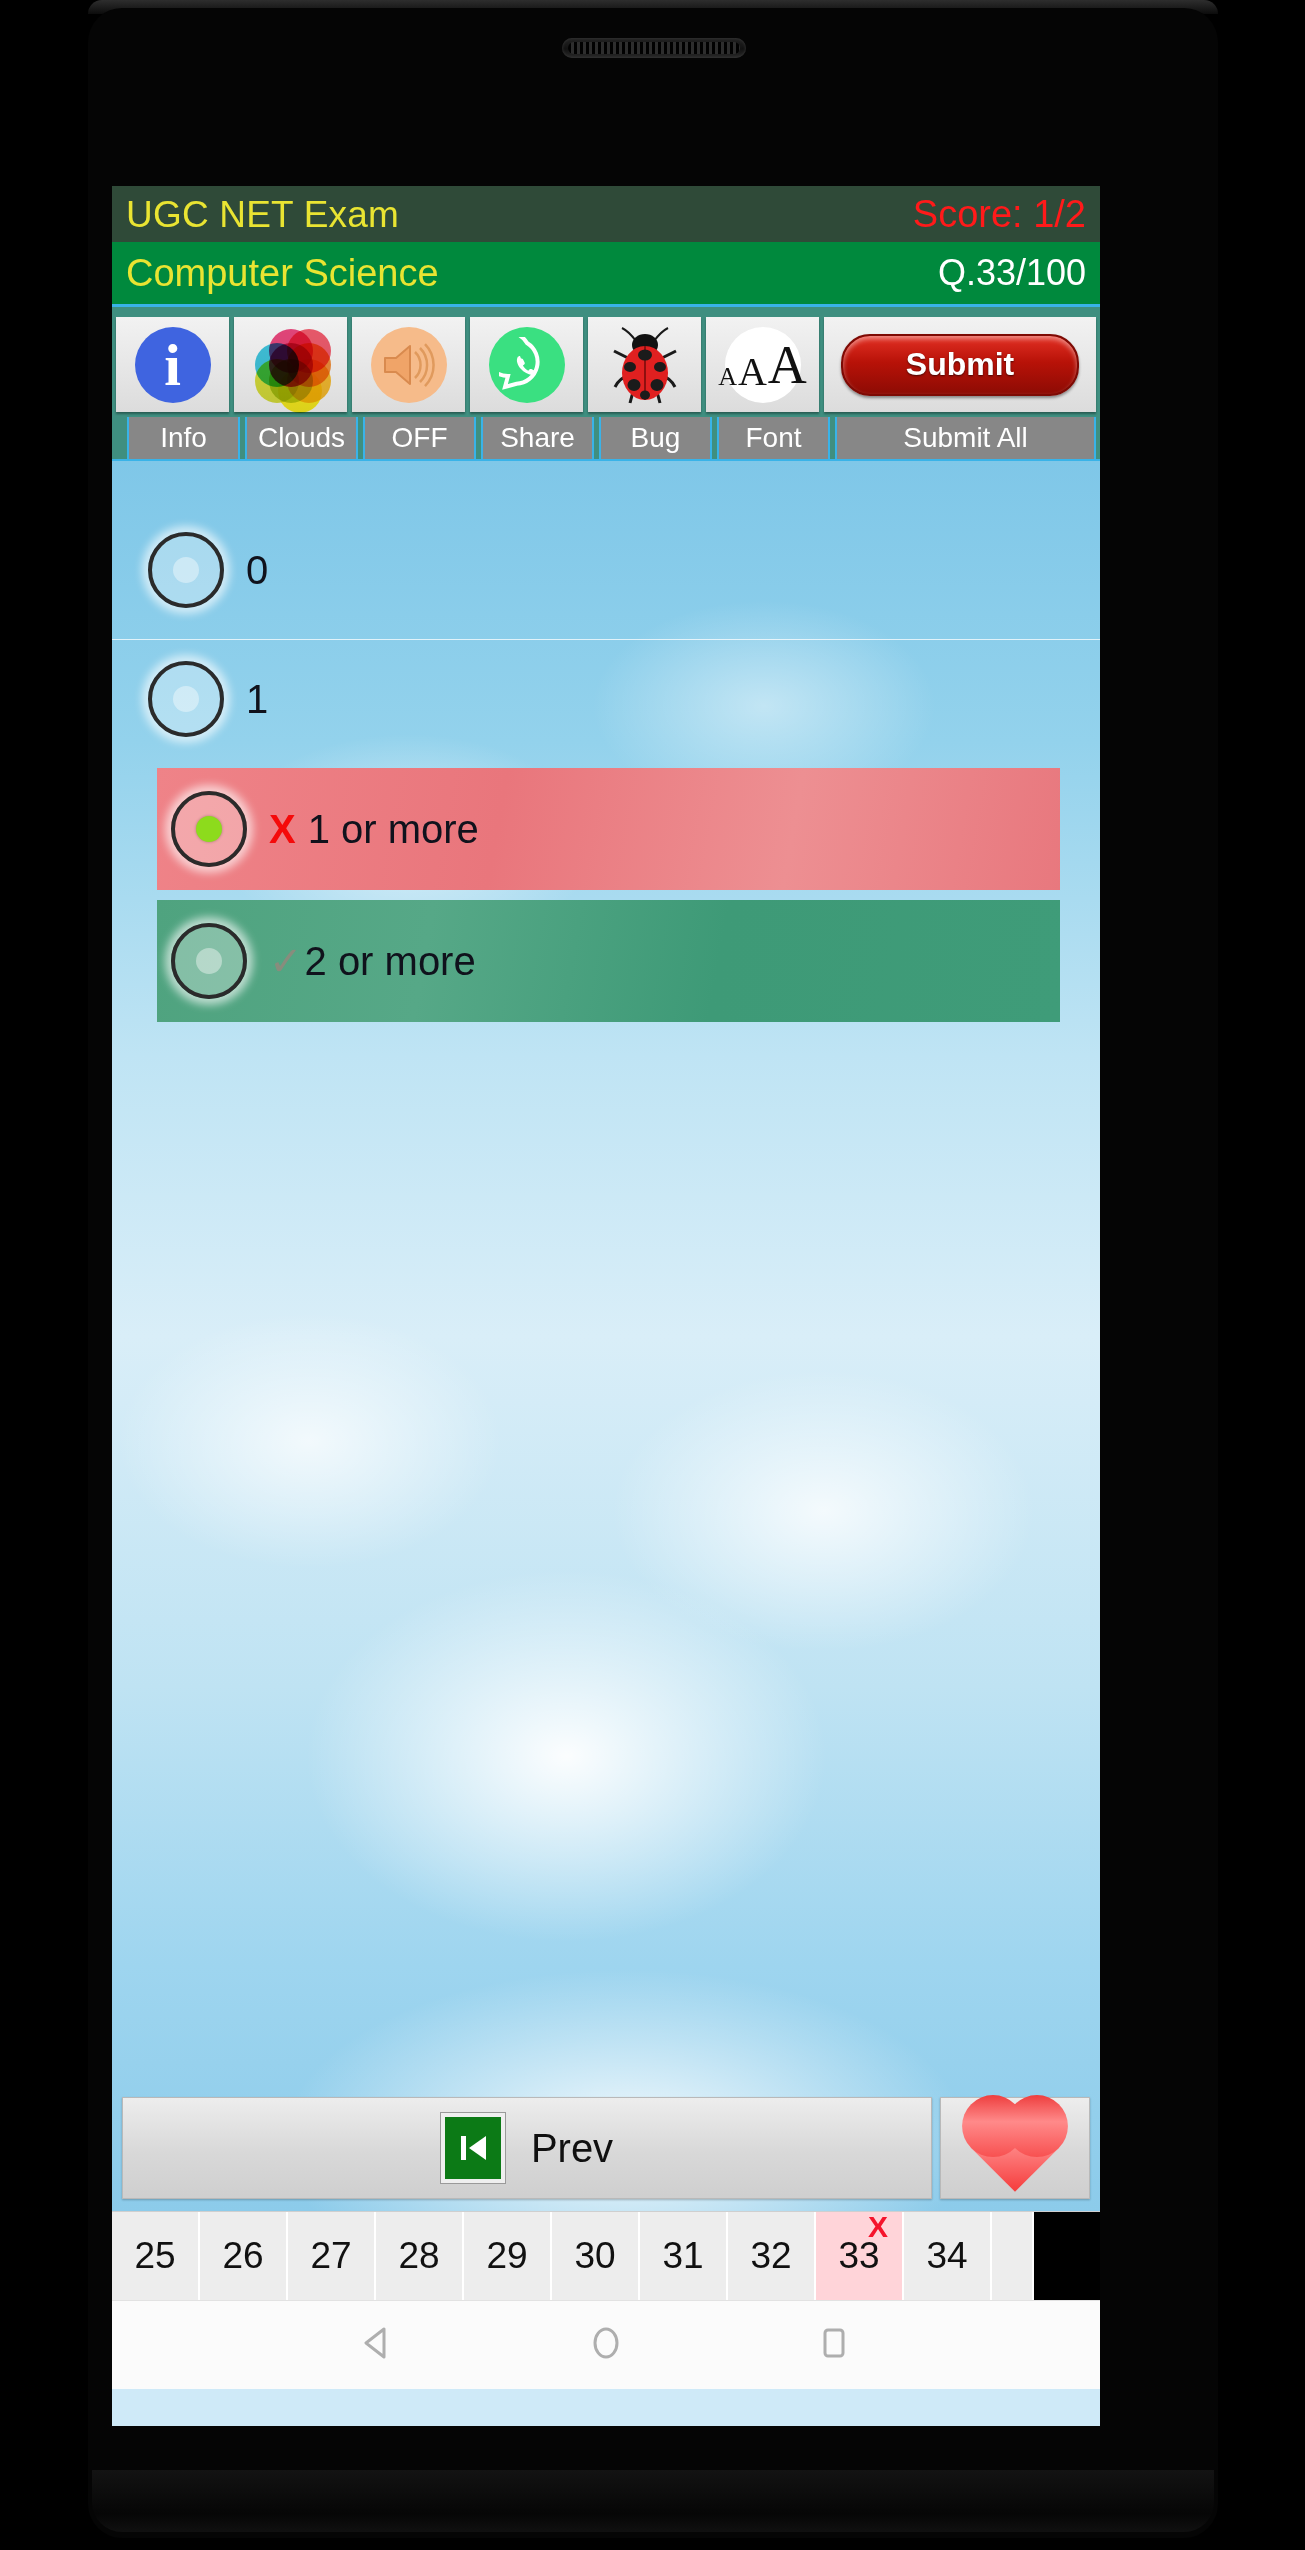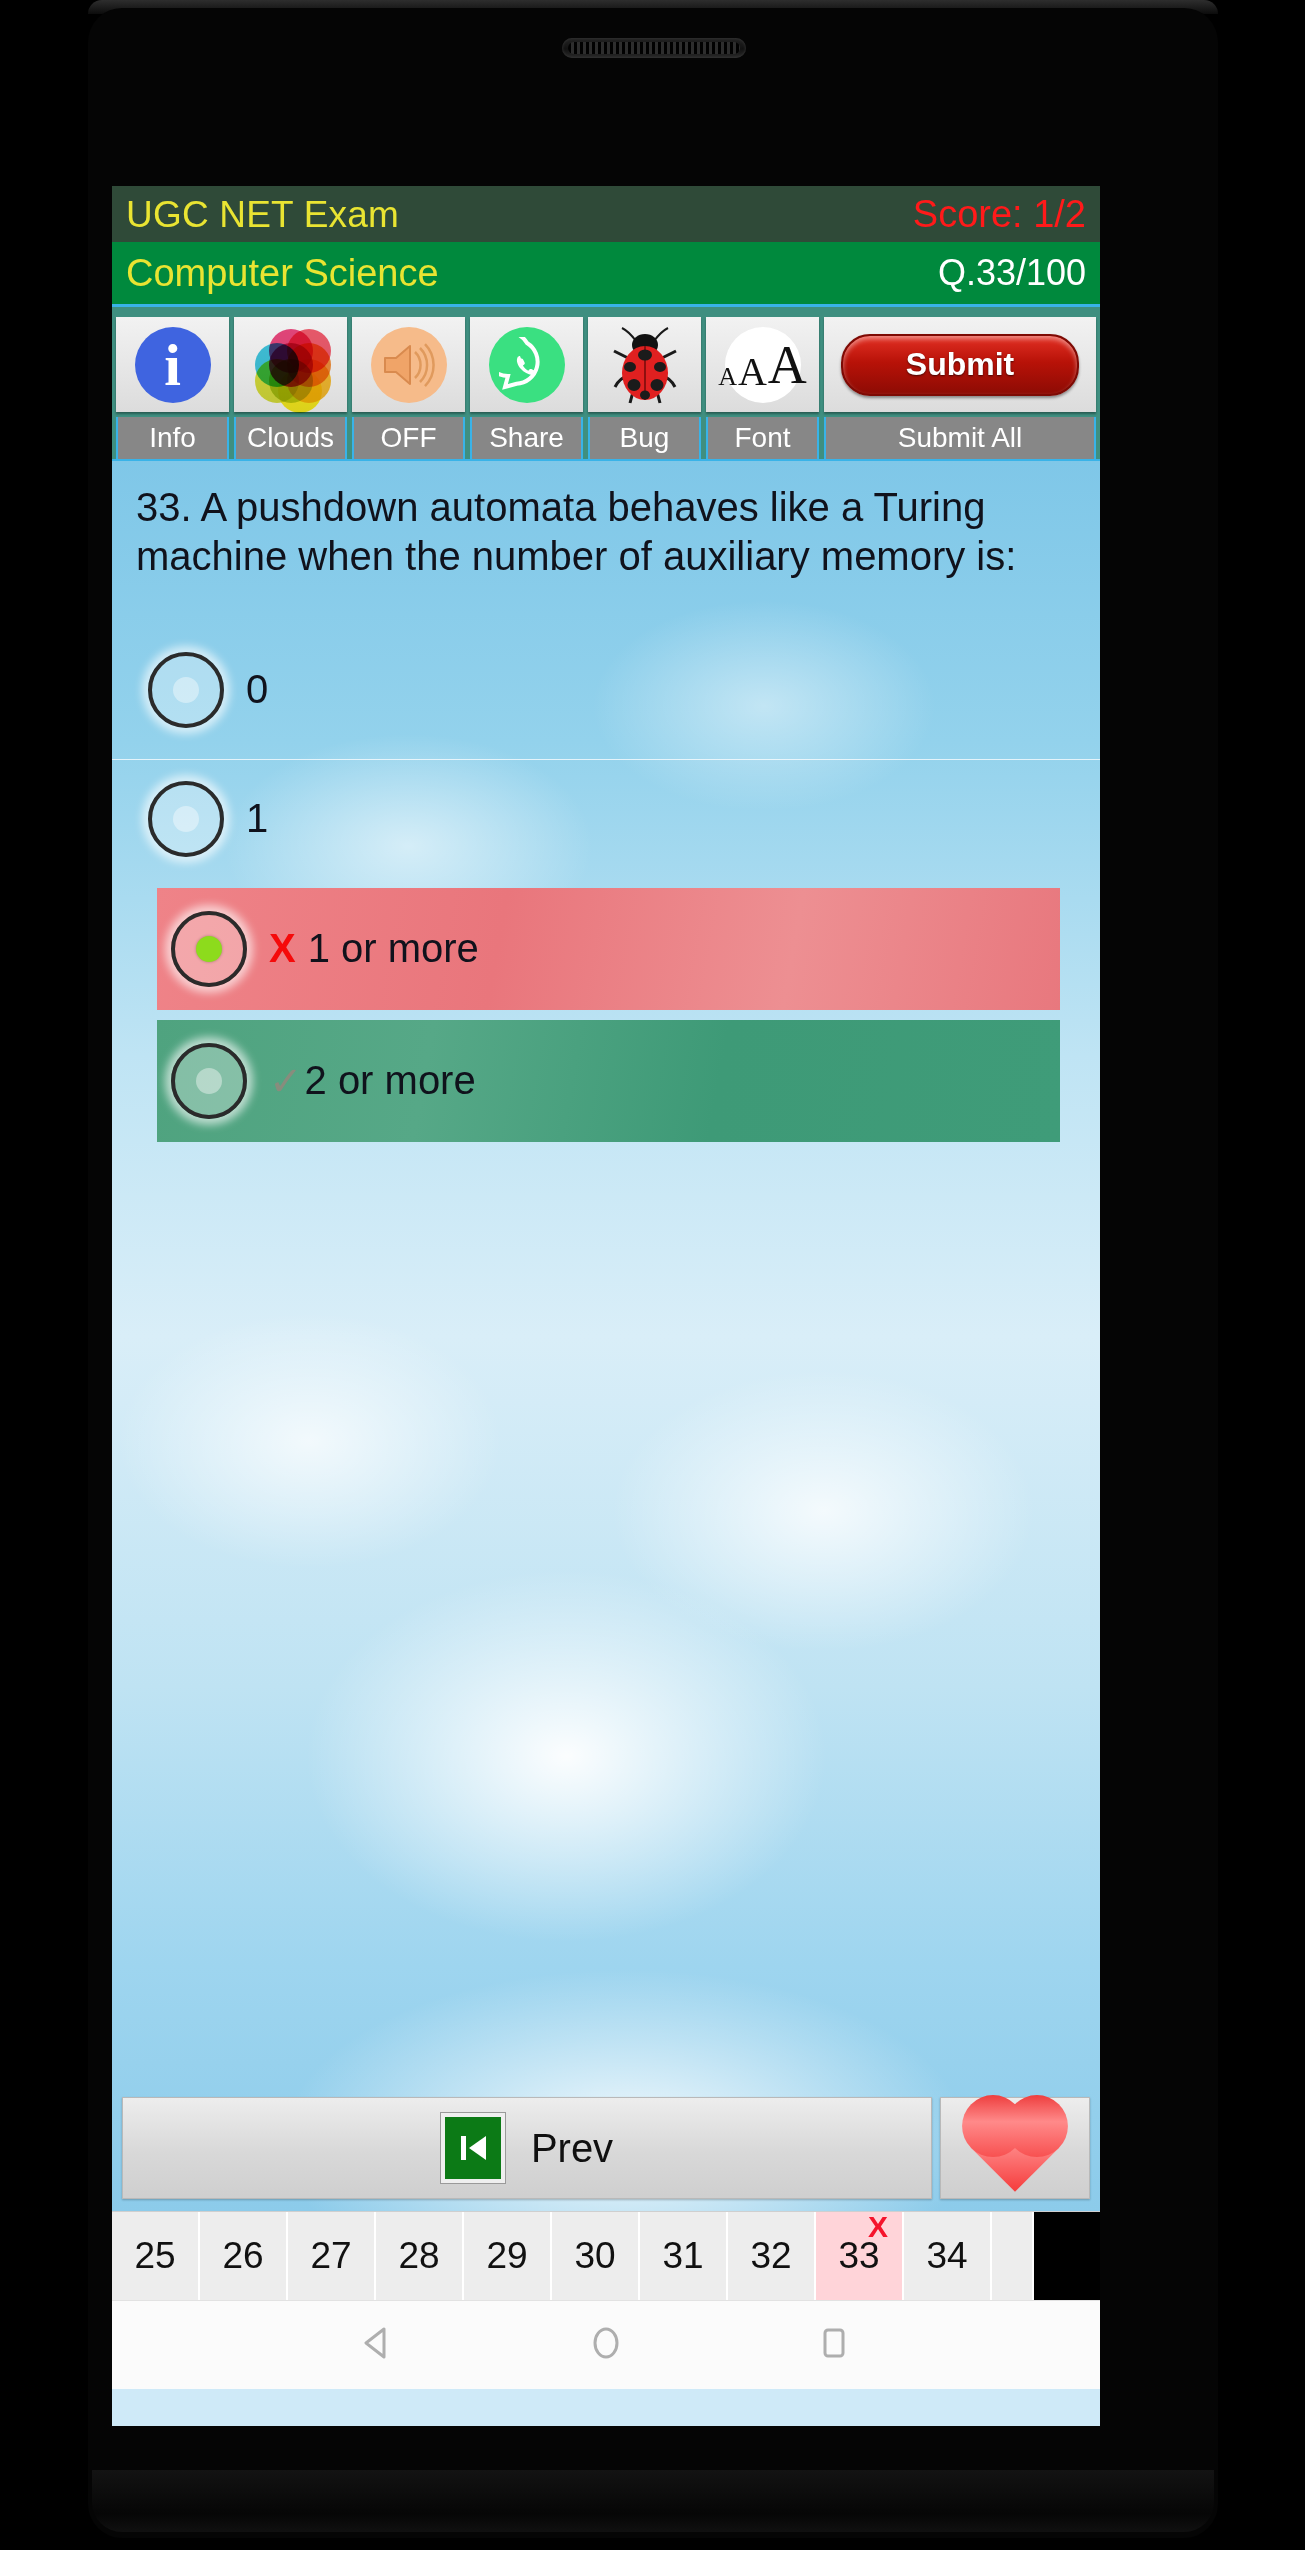--- a/index.html
+++ b/index.html
@@ -70,21 +70,21 @@
   }
   .tb-icons{display:flex;gap:5px;align-items:flex-end;height:100px;}
   .tb-cell{
     position:relative;
     background:linear-gradient(180deg,#f2f2f2 0%,#dcdcdc 100%);
     height:95px;display:flex;align-items:center;justify-content:center;
     box-shadow:0 2px 2px rgba(0,0,0,.35);
   }
   .tb-cell.w1{flex:0 0 113px;}
   .tb-cell.wsub{flex:1 1 auto;}
-  .tb-labels{display:flex;gap:5px;margin-top:5px;height:42px;}
+  .tb-labels{display:flex;gap:5px;margin-top:5px;height:42px;margin-left:11px;}
   .tb-lab{
     background:#878787;color:#fff;font-size:28px;
     display:flex;align-items:center;justify-content:center;
     height:42px;border-left:2px solid #39b3e8;border-right:2px solid #39b3e8;
     box-sizing:border-box;
   }
   .tb-lab.w1{flex:0 0 113px;}
   .tb-lab.wsub{flex:1 1 auto;}
 
   
@@ -311,21 +311,20 @@
         <div class="tb-lab w1">OFF</div>
         <div class="tb-lab w1">Share</div>
         <div class="tb-lab w1">Bug</div>
         <div class="tb-lab w1">Font</div>
         <div class="tb-lab wsub">Submit All</div>
       </div>
     </div>
 
     <div id="content">
 
-      <div class="question">33. A pushdown automata behaves like a Turing machine when the number of auxiliary memory is:</div>
 
       <div class="options">
 
         <div class="opt plain">
           <div class="radio">
               <div class="dot"></div>
             </div>
           <div class="opt-text">
             <span>0</span>
           </div>

